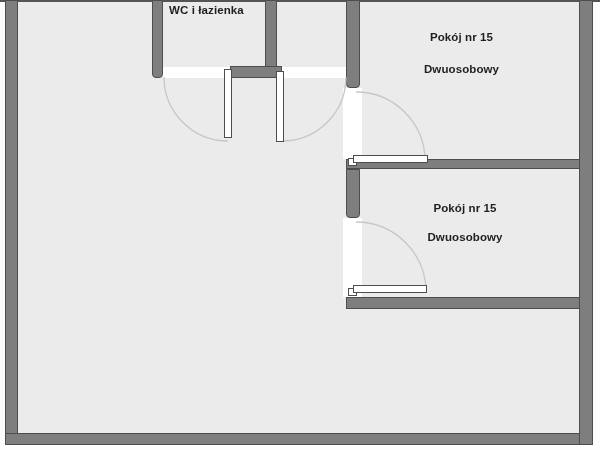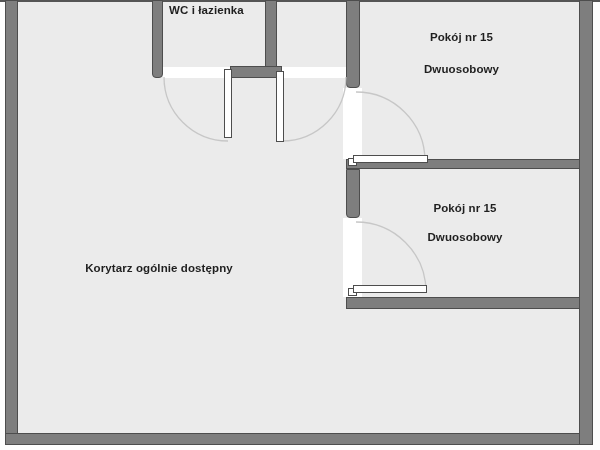--- a/index.html
+++ b/index.html
@@ -73,15 +73,14 @@
   <div class="label" style="left:169px; top:3px;">
     <div>WC i łazienka</div>
   </div>
 
   <div class="label center" style="left:391px; top:30px; width:141px;">Pokój nr 15</div>
   <div class="label center" style="left:391px; top:62px; width:141px;">Dwuosobowy</div>
 
   <div class="label center" style="left:395px; top:201px; width:140px;">Pokój nr 15</div>
   <div class="label center" style="left:395px; top:230px; width:140px;">Dwuosobowy</div>
 
-  <div class="label center" style="left:59px; top:261px; width:200px;">Korytarz ogólnie dostępny</div>
 
 </div>
 
 </body></html>

